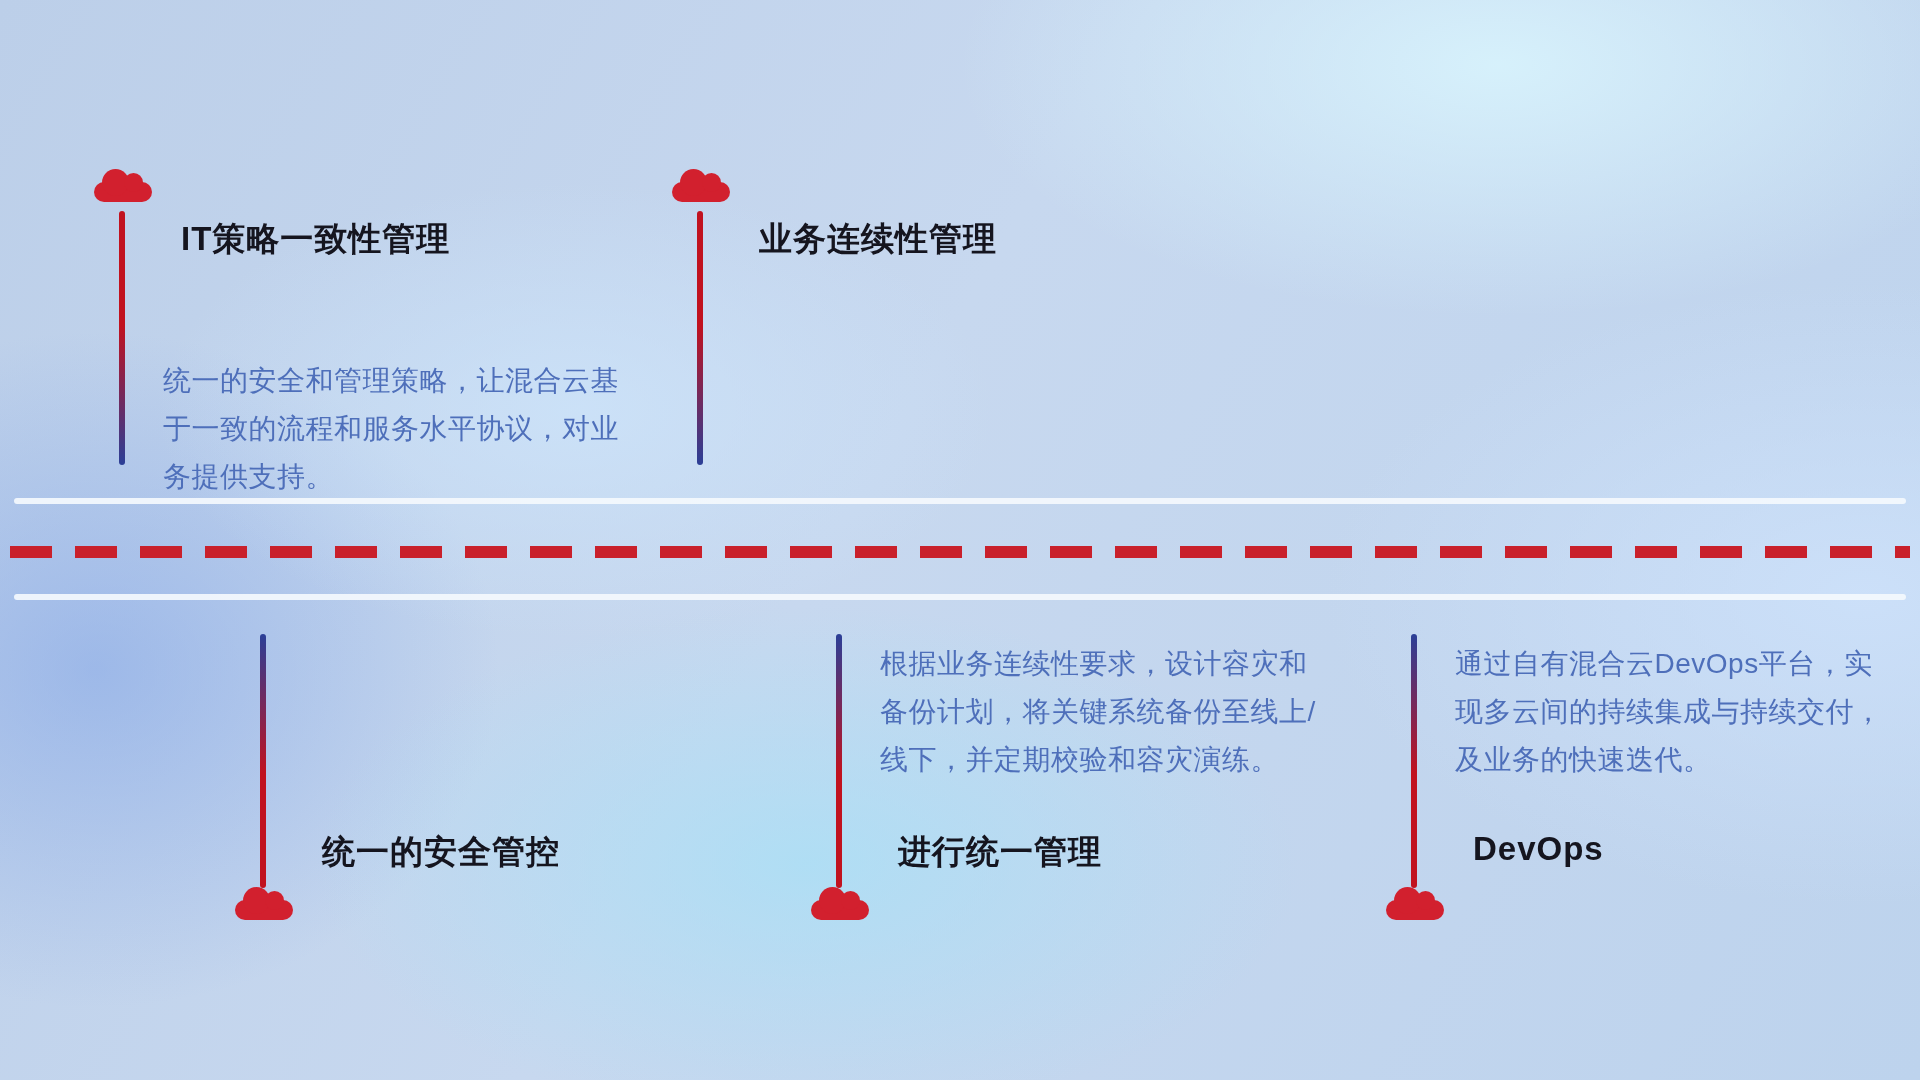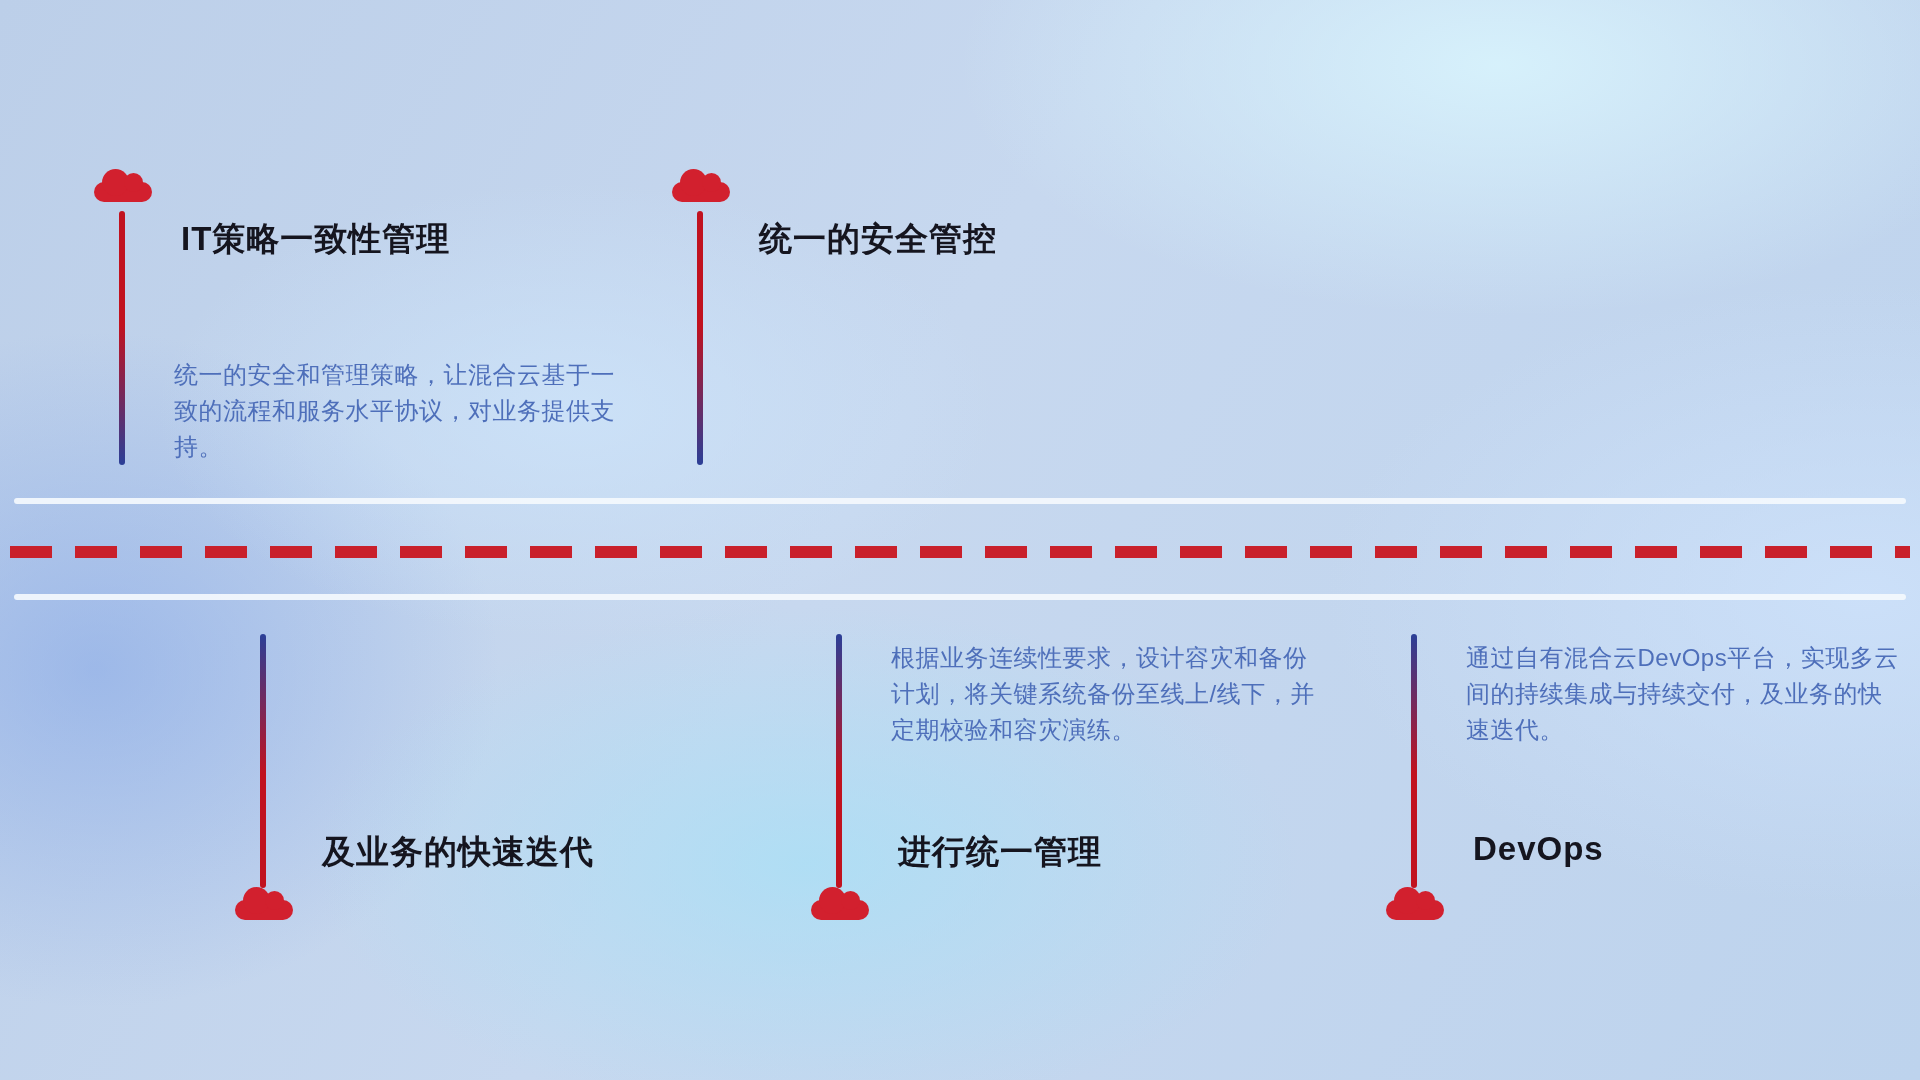--- a/index.html
+++ b/index.html
@@ -69,22 +69,22 @@
 
   .title{
     position:absolute;left:87px;width:430px;
     font-size:33px;font-weight:700;color:var(--title-text);
     letter-spacing:1px;white-space:nowrap;
   }
   .item.top .title{top:48px;}
   .item.bottom .title{top:196px;}
 
   .desc{
-    position:absolute;left:80px;
-    font-size:24px;line-height:36px;color:var(--body-text);
+    position:absolute;left:69px;
+    font-size:28px;line-height:48px;color:var(--body-text);
     letter-spacing:0.5px;
   }
   .item.top .desc{top:188px;width:462px;}
   .item.bottom .desc{top:6px;width:436px;}
 </style>
 </head>
 <body>
 
 <div class="stage">
 
@@ -95,27 +95,27 @@
   <div class="item top" style="left:94px;top:169px;">
     <div class="cloud"></div>
     <div class="vline down"></div>
     <h2 class="title">IT策略一致性管理</h2>
     <p class="desc">统一的安全和管理策略，让混合云基于一致的流程和服务水平协议，对业务提供支持。</p>
   </div>
 
   <div class="item top" style="left:672px;top:169px;">
     <div class="cloud"></div>
     <div class="vline down"></div>
-    <h2 class="title">统一的安全管控</h2>
+    <h2 class="title">业务连续性管理</h2>
   </div>
 
 
   <div class="item bottom" style="left:235px;">
     <div class="vline up"></div>
-    <h2 class="title">及业务的快速迭代</h2>
+    <h2 class="title">统一的安全管控</h2>
     <div class="cloud"></div>
   </div>
 
   <div class="item bottom" style="left:811px;">
     <div class="vline up"></div>
     <p class="desc">根据业务连续性要求，设计容灾和备份计划，将关键系统备份至线上/线下，并定期校验和容灾演练。</p>
     <h2 class="title">进行统一管理</h2>
     <div class="cloud"></div>
   </div>
 

